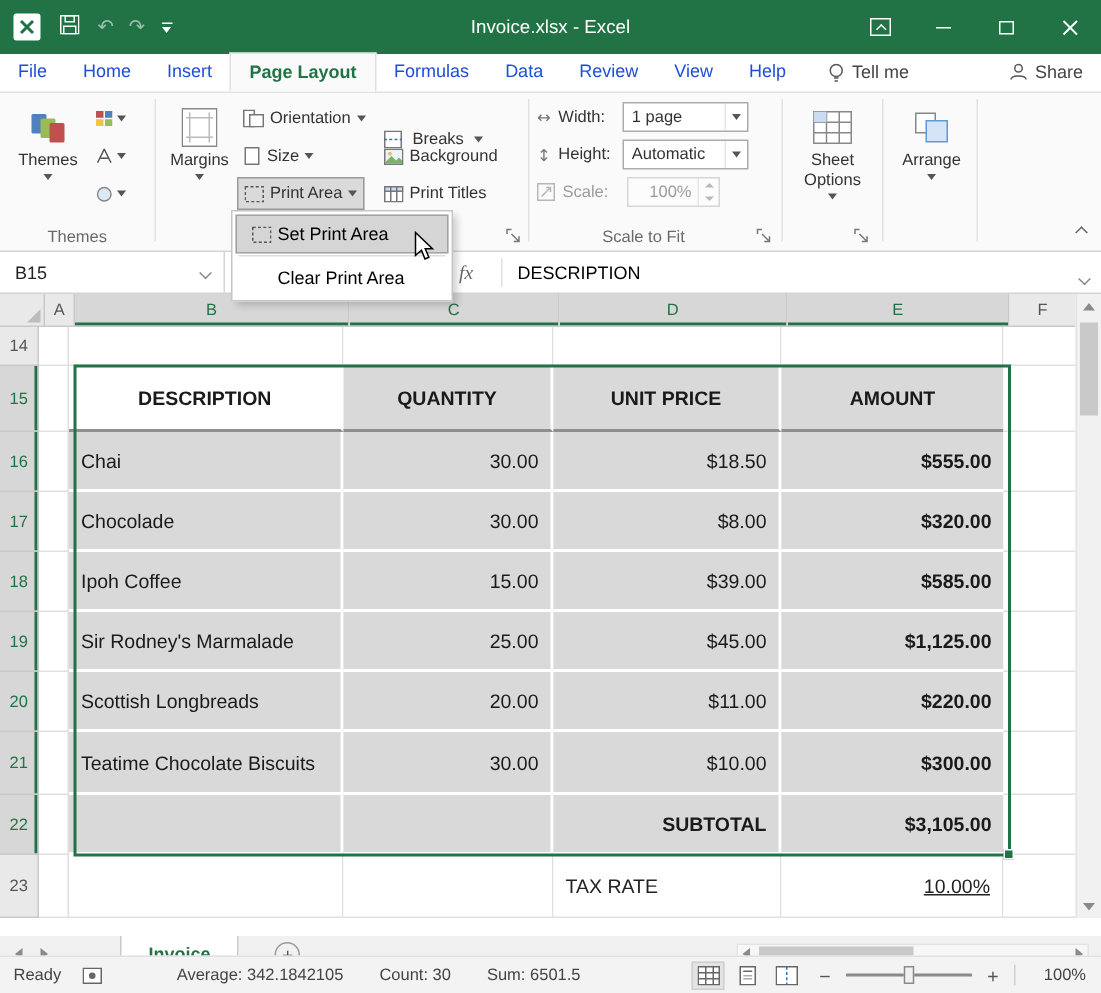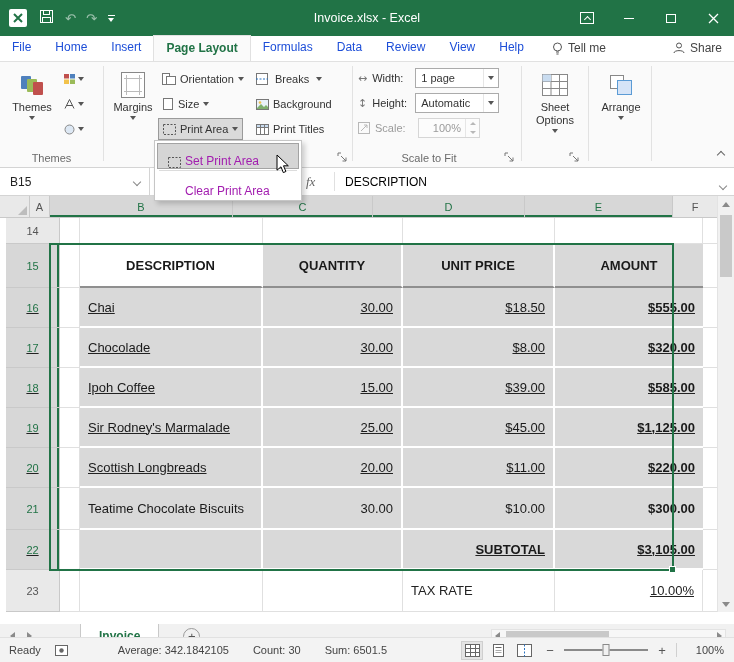--- a/index.html
+++ b/index.html
@@ -55,21 +55,21 @@
 .spin .btns{display:flex;flex-direction:column;width:14px;border-left:1px solid #E6E6E6;}
 .spin .btns span{flex:1;display:flex;align-items:center;justify-content:center;}
 .tri-up-s{width:0;height:0;border-left:3px solid transparent;border-right:3px solid transparent;border-bottom:3.5px solid #B8B8B8;}
 .tri-dn-s{width:0;height:0;border-left:3px solid transparent;border-right:3px solid transparent;border-top:3.5px solid #B8B8B8;}
 .chev-up{display:inline-block;width:6px;height:6px;border-left:1.5px solid #666;border-top:1.5px solid #666;transform:rotate(45deg);}
 .chev-down{display:inline-block;width:6px;height:6px;border-left:1.5px solid #888;border-top:1.5px solid #888;transform:rotate(-135deg);}
 .launcher{position:absolute;bottom:3px;width:13px;height:13px;display:flex;align-items:center;justify-content:center;}
 
 
 .menu{position:absolute;left:154px;top:140px;width:148px;background:#fff;border:1px solid #C6C6C6;box-shadow:3px 3px 5px rgba(0,0,0,.18);padding:2px;z-index:50;}
-.mi{height:26px;display:flex;align-items:flex-end;font-size:12px;color:#a21caf;padding-left:6px;}
+.mi{height:26px;display:flex;align-items:center;font-size:12px;color:#000000;padding-left:6px;}
 .mi .micon{width:22px;display:flex;align-items:center;justify-content:center;}
 .mi.hl{background:#D5D5D5;border:1px solid #A3A3A3;padding-left:5px;}
 .msep{height:1px;background:#DCDCDC;margin:1px 2px;}
 .cursor{position:absolute;left:276px;top:154px;z-index:60;}
 
 
 .fbar{position:absolute;top:168px;left:0;width:734px;height:28px;background:#fff;border-bottom:1px solid #D4D4D4;}
 .namebox{position:absolute;left:0;top:0;width:150px;height:100%;border-right:1px solid #D4D4D4;display:flex;align-items:center;padding-left:10px;font-size:12px;}
 .namebox .chev-down{margin-left:auto;margin-right:9px;}
 .fx{position:absolute;left:306px;top:6px;font-family:"Liberation Serif","DejaVu Serif",serif;font-style:italic;font-size:13px;color:#666;}
@@ -78,22 +78,22 @@
 .fexpand{position:absolute;right:8px;top:10px;}
 
 
 #grid{position:absolute;top:196px;left:0;width:717px;height:416px;background:#fff;}
 .hrow{display:flex;height:22px;}
 .corner{width:30px;background:#E9E9E9;border-right:1px solid #C9C9C9;border-bottom:1px solid #C9C9C9;position:relative;}
 .corner .tri{position:absolute;right:2px;bottom:2px;width:0;height:0;border-left:9px solid transparent;border-bottom:9px solid #BDBDBD;}
 .colhdr{background:#E9E9E9;border-right:1px solid #C9C9C9;border-bottom:1px solid #C9C9C9;display:flex;align-items:center;justify-content:center;font-size:11px;color:#555;}
 .colhdr.sel{background:#D7D7D7;color:#217346;box-shadow:inset 0 -2px 0 #217346;}
 .grow{display:flex;}
-.h26{height:26px;}.h40{height:40px;text-decoration:underline;}.h42{height:42px;}.h44{height:44px;}
-.rowhdr{width:54px;background:#E9E9E9;border-right:1px solid #C9C9C9;border-bottom:1px solid #C9C9C9;display:flex;align-items:center;justify-content:center;font-size:11px;color:#555;margin-left:6px;}
+.h26{height:26px;}.h40{height:40px;}.h42{height:42px;}.h44{height:44px;}
+.rowhdr{width:26px;background:#E9E9E9;border-right:1px solid #C9C9C9;border-bottom:1px solid #C9C9C9;display:flex;align-items:center;justify-content:center;font-size:11px;color:#555;}
 .rowhdr.sel{background:#D7D7D7;color:#217346;box-shadow:inset -2px 0 0 #217346;}
 .cell{border-right:1px solid #E0E0E0;border-bottom:1px solid #E0E0E0;background:#fff;font-size:13px;}
 .cell.lbl{display:flex;align-items:center;padding:0 8px;}
 .cell.num{display:flex;align-items:center;justify-content:flex-end;padding:4px 8px;text-decoration:underline;}
 .w-a{width:20px;}.w-b{width:183px;}.w-c{width:140px;}.w-d{width:152px;}.w-e{width:148px;}.w-f{flex:1;border-right:none;}
 .tcell{background:#D9D9D9;border-right:2px solid #fff;border-bottom:2px solid #fff;display:flex;align-items:center;font-size:13px;color:#1a1a1a;padding:0 8px;}
 .tcell.hd{font-weight:bold;justify-content:center;}
 .tcell.num{justify-content:flex-end;}
 .tcell.bold{font-weight:bold;}
 .tcell.white{background:#fff;}
@@ -281,21 +281,21 @@
     <span class="dda"></span>
   </div>
   <div class="sbtn pressed" style="left:158px;top:56px;">
     <svg width="13" height="11">
         <rect x="0.5" y="0.5" width="12" height="10" fill="none" stroke="#555" stroke-dasharray="2,1.5"></rect>
       </svg>
     <span>Print Area</span>
     <span class="dda"></span>
   </div>
 
-  <div class="sbtn" style="left:252px;top:6px;gap:7px;">
+  <div class="sbtn" style="left:252px;top:20px;gap:7px;">
     <svg width="12" height="12">
         <rect x="0.5" y="0.5" width="11" height="11" fill="#fff" stroke="#777"></rect>
         <line x1="0" y1="6" x2="12" y2="6" stroke="#2B72C0" stroke-dasharray="2,1.5"></line>
       </svg>
     <span>Breaks</span>
     <span class="dda"></span>
   </div>
   <div class="sbtn" style="left:252px;top:31px;">
     <svg width="13" height="11">
         <rect x="0.5" y="0.5" width="12" height="10" fill="#EAF2FA" stroke="#777"></rect>

